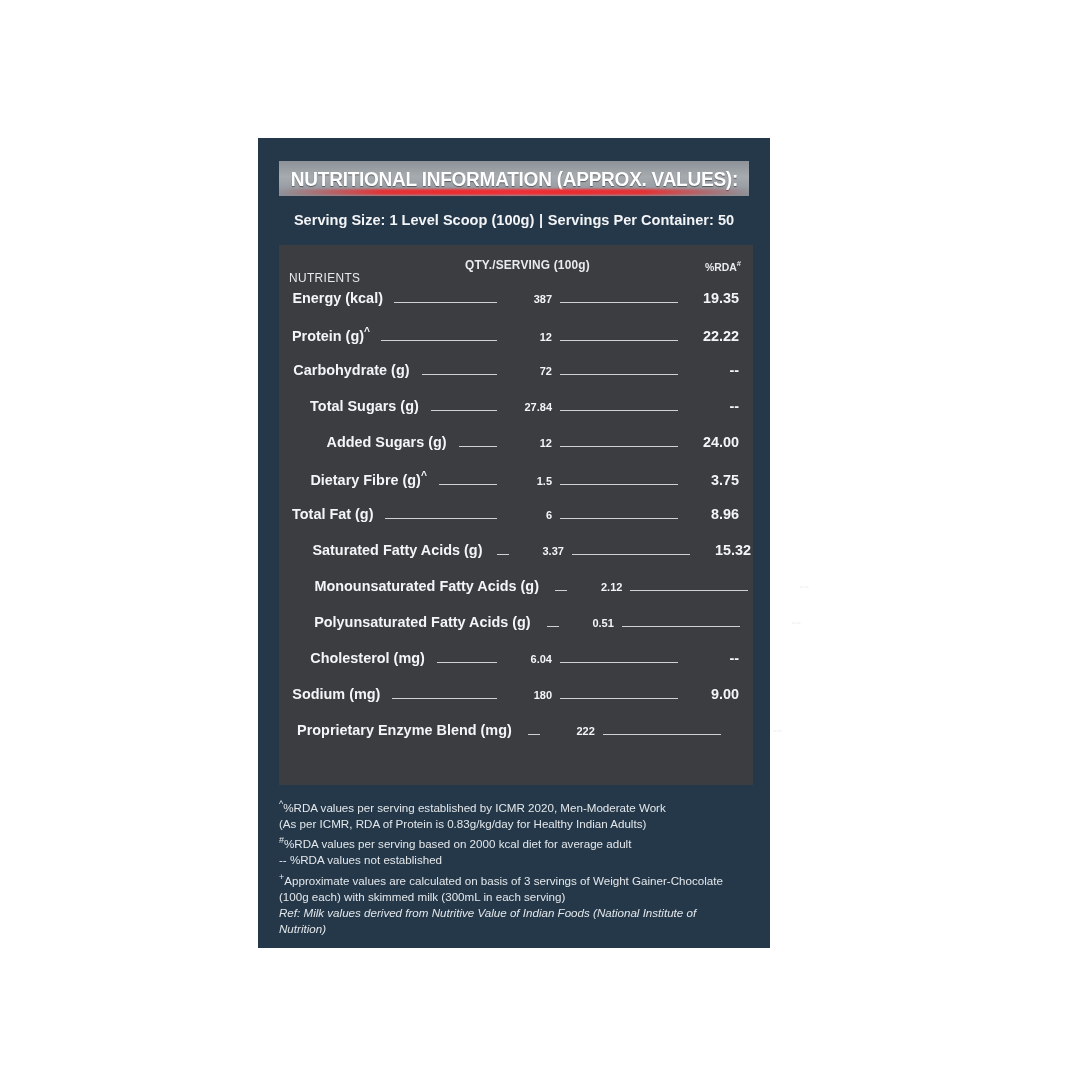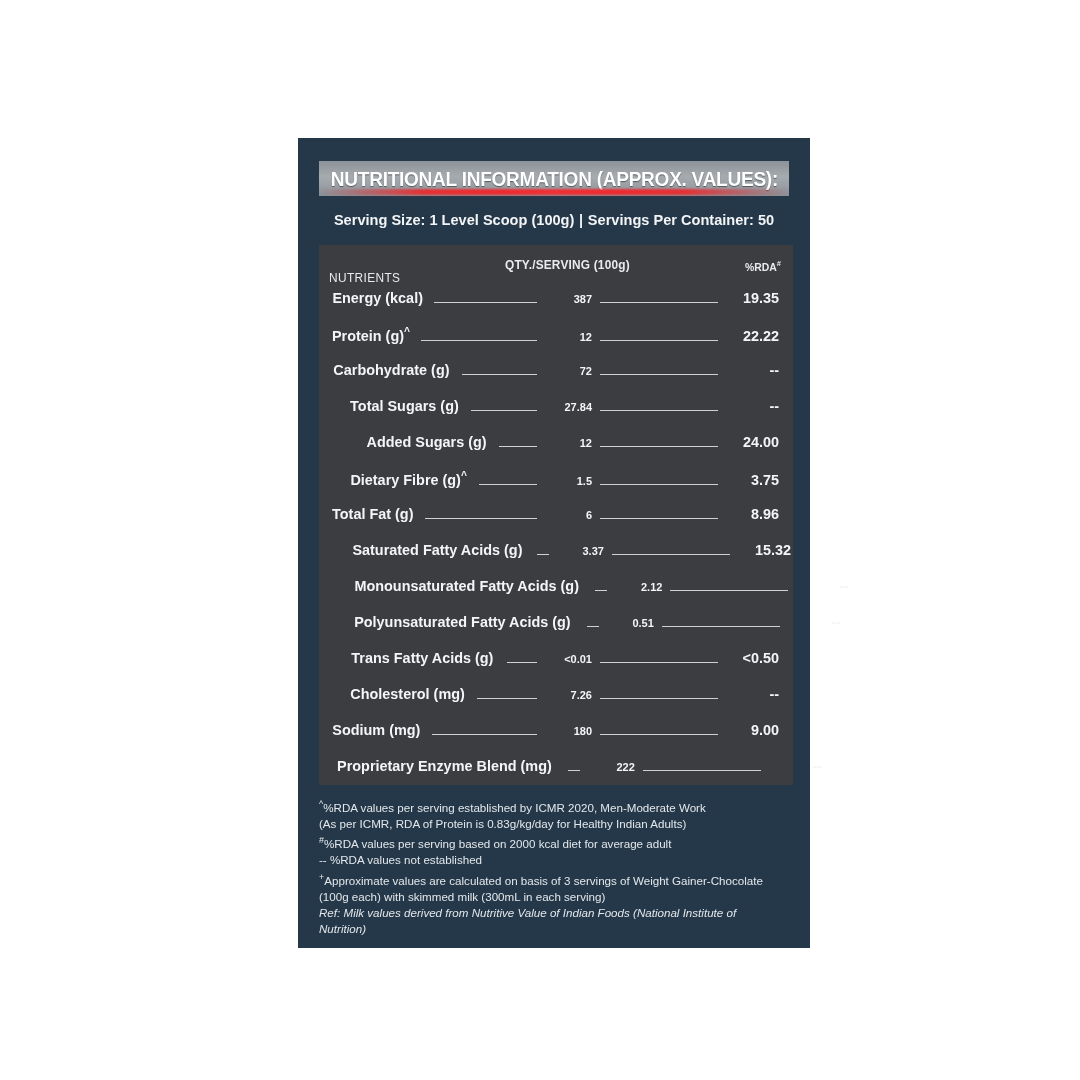--- a/index.html
+++ b/index.html
@@ -16,21 +16,20 @@
 
   #label-panel {
     position: absolute;
     left: 258px;
     top: 138px;
     width: 512px;
     height: 810px;
     background: #25384a;
     box-sizing: border-box;
     padding: 0;
-    margin-left: 40px;
   }
 
   
   .title-bar {
     position: absolute;
     left: 21px;
     top: 23px;
     width: 470px;
     height: 35px;
     background: linear-gradient(to bottom, #8d9298 0%, #a6abb0 45%, #9ba0a6 70%, #8a8f95 100%);
@@ -310,30 +309,23 @@
           <span class="nrda">--</span>
         </div>
         <div class="nrow indent-1">
           <span class="nlabel">Polyunsaturated Fatty Acids (g)</span>
           <span class="leader"></span>
           <span class="valwrap"><span class="nvalue">0.51</span></span>
           <span class="leader2"></span>
           <span class="nrda">--</span>
         </div>
         <div class="nrow indent-1">
-          <span class="nlabel">Trans Fatty Acids (g)</span>
-          <span class="leader"></span>
-          <span class="valwrap"><span class="nvalue">&lt;0.01</span></span>
-          <span class="leader2"></span>
-          <span class="nrda">&lt;0.50</span>
-        </div>
-        <div class="nrow indent-1">
           <span class="nlabel">Cholesterol (mg)</span>
           <span class="leader"></span>
-          <span class="valwrap"><span class="nvalue">7.26</span></span>
+          <span class="valwrap"><span class="nvalue">6.04</span></span>
           <span class="leader2"></span>
           <span class="nrda">--</span>
         </div>
         <div class="nrow">
           <span class="nlabel">Sodium (mg)</span>
           <span class="leader"></span>
           <span class="valwrap"><span class="nvalue">180</span></span>
           <span class="leader2"></span>
           <span class="nrda">9.00</span>
         </div>

